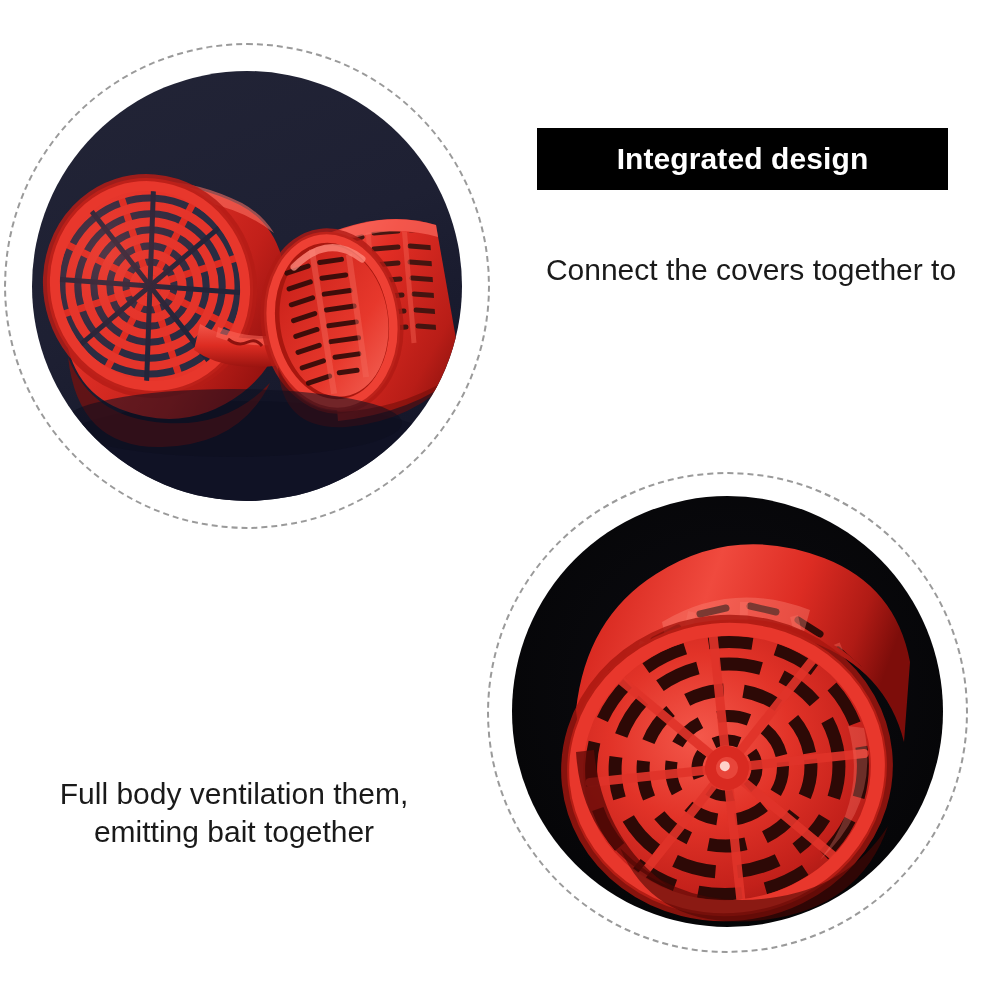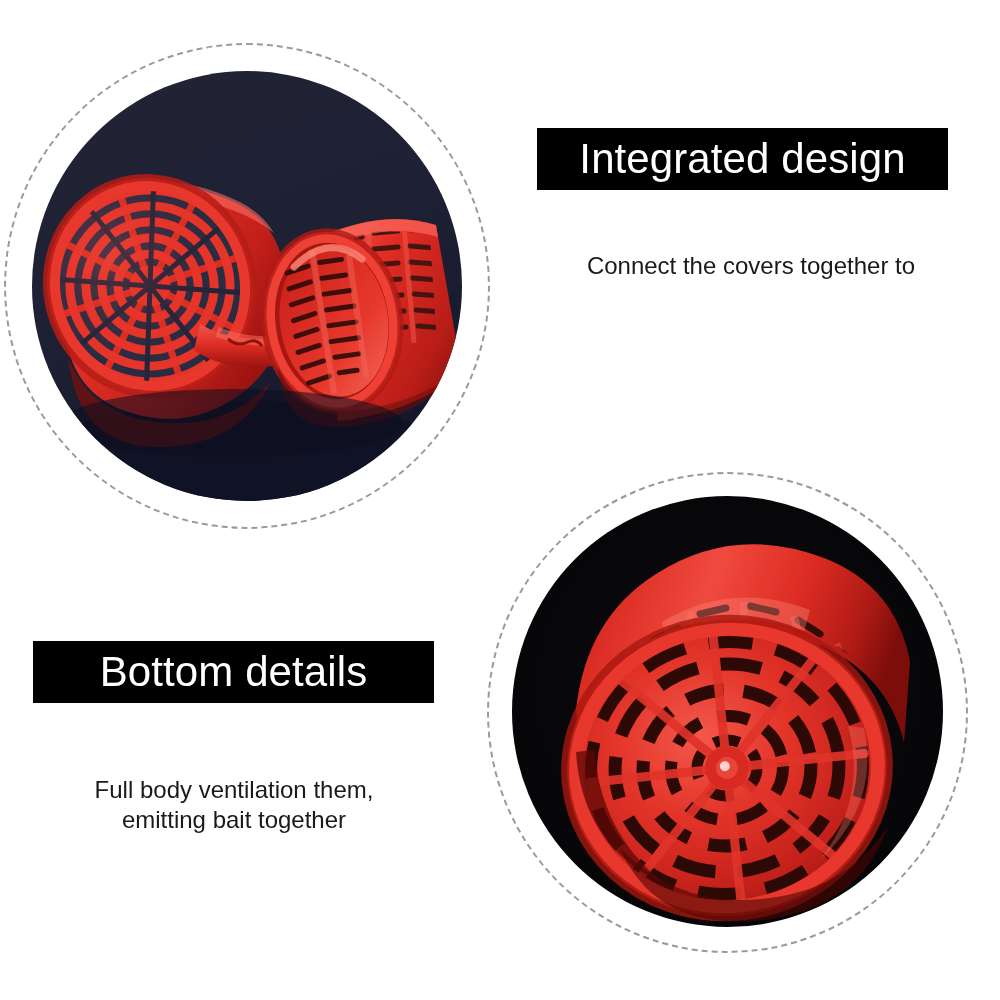--- a/index.html
+++ b/index.html
@@ -76,30 +76,30 @@
   
   .headline-bar {
     position: absolute;
     background: #000000;
     display: flex;
     align-items: center;
     justify-content: center;
   }
   .headline-text {
     color: #ffffff;
-    font-size: 42px;
-    font-weight: normal;
+    font-size: 30px;
+    font-weight: bold;
     letter-spacing: 0.1px;
     line-height: 1;
     white-space: nowrap;
   }
   .body-text {
     position: absolute;
     color: #1a1a1a;
-    font-size: 24px;
+    font-size: 30px;
     line-height: 1.26;
     text-align: center;
   }
 
   #bar-integrated {
     left: 537px;
     top: 128px;
     width: 411px;
     height: 62px;
   }
@@ -326,23 +326,20 @@
     <div class="photo-ring"></div>
   </div>
 
   <div class="headline-bar" id="bar-integrated">
     <span class="headline-text">Integrated design</span>
   </div>
   <div class="body-text" id="caption-integrated">
     <div>Connect the covers together to</div>
   </div>
 
-  <div class="headline-bar" id="bar-bottom">
-    <span class="headline-text">Bottom details</span>
-  </div>
   <div class="body-text" id="caption-bottom">
     <div>Full body ventilation them,</div>
     <div>emitting bait together</div>
   </div>
 
   <div class="photo-panel" id="panel-bottom">
     <div class="photo-clip">
       <svg width="431" height="431" viewBox="0 0 431 431">
         <defs>
           <radialGradient id="blackBG" cx="0.5" cy="0.45" r="0.75">

